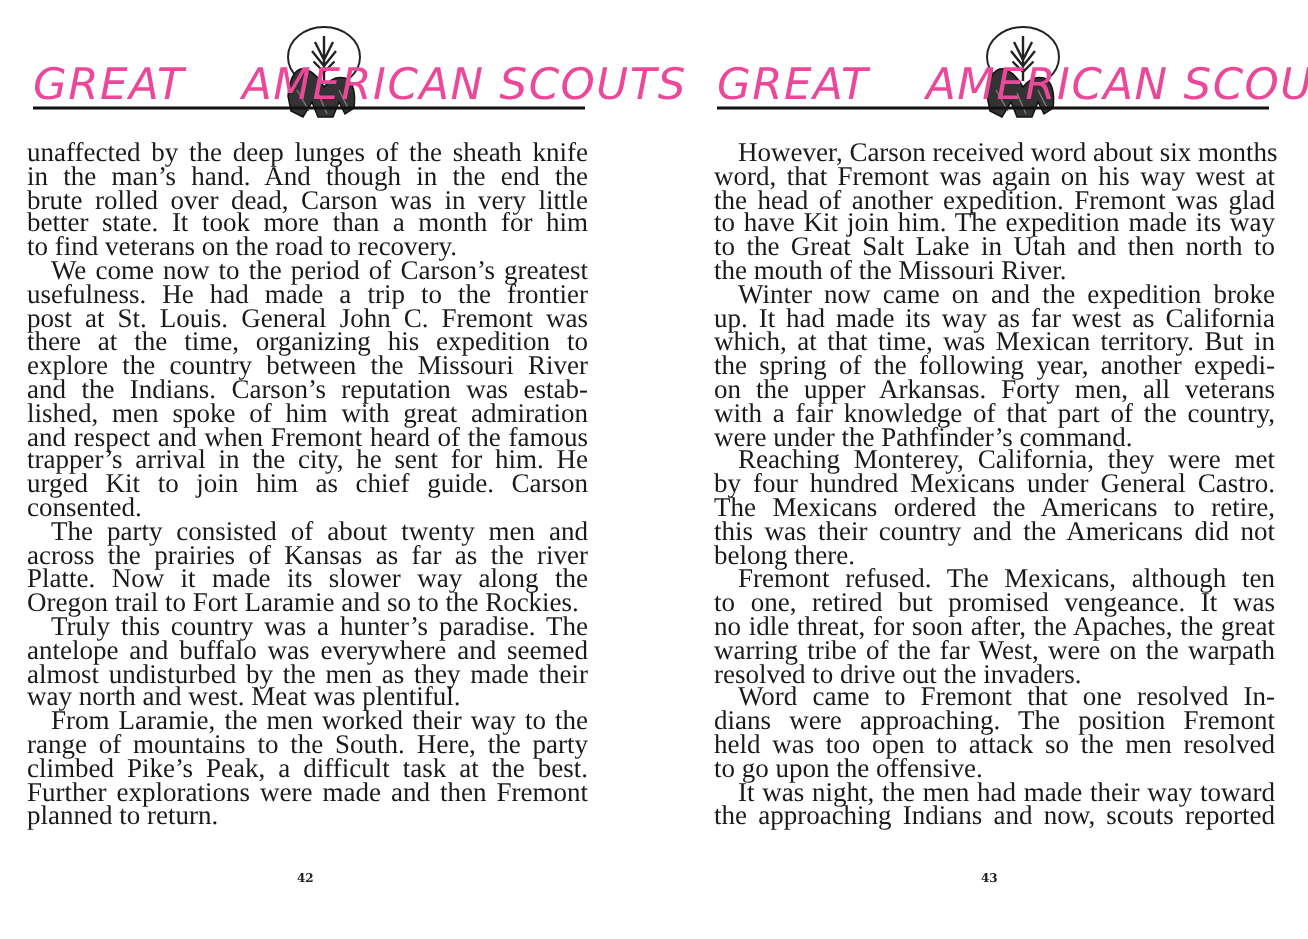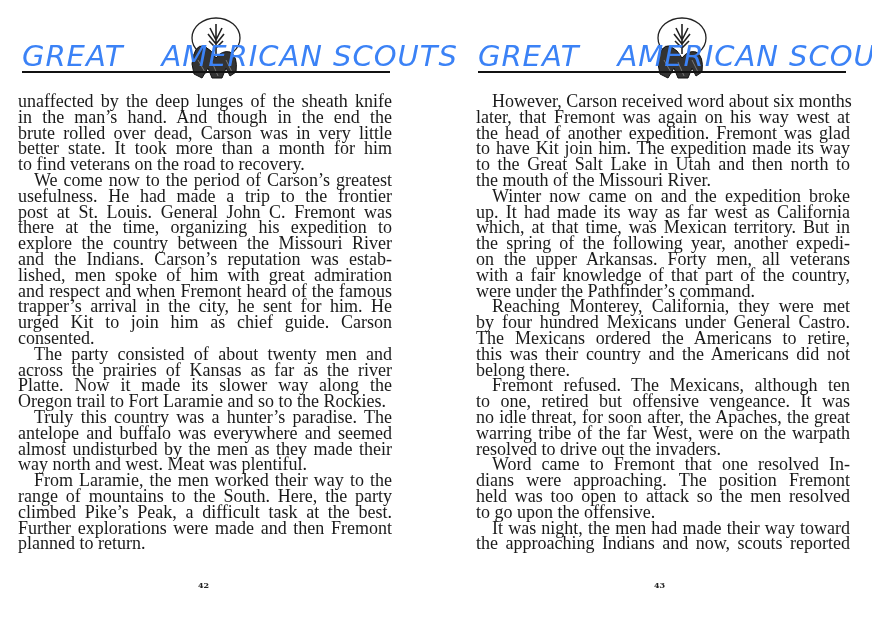--- a/index.html
+++ b/index.html
@@ -6,21 +6,21 @@
   body { width: 872px; height: 626px; position: relative; overflow: hidden; }
   .page { position: absolute; top: 0; width: 436px; height: 626px; }
   .page.left { left: 0; }
   .page.right { left: 436px; }
   .header { position: absolute; top: 14px; height: 70px; }
   .page.left .header { left: 22px; width: 368px; }
   .page.right .header { left: 42px; width: 368px; }
   .header-title {
     position: absolute; left: 0; top: 26px; width: 368px;
     font-family: "DejaVu Sans", sans-serif; font-style: italic;
-    font-size: 29px; letter-spacing: 1px; color: #3b82f6;
+    font-size: 29px; letter-spacing: 1px; color: #ec4899;
     white-space: nowrap; line-height: 32px;
   }
   .header-title .word { display: inline-block; }
   .header-title .gap { display: inline-block; width: 38px; }
   .header-rule { position: absolute; left: 0; top: 57px; width: 368px; height: 2px; background: #111; }
   .emblem { position: absolute; top: 0; width: 64px; height: 70px; }
   .page.left .emblem { left: 160px; }
   .page.right .emblem { left: 170px; }
   .body-text {
     position: absolute; top: 94px;
@@ -100,39 +100,39 @@
       <path d="M16 46 L24 60 M30 48 L36 62 M44 46 L50 58" stroke="#777" stroke-width="1"></path>
     </svg>
     <div class="header-title">
       <span class="word">GREAT</span><span class="gap"></span><span class="word">AMERICAN</span><span class="gap" style="width:10px"></span><span class="word">SCOUTS</span>
     </div>
     <div class="header-rule"></div>
   </div>
 
   <div class="body-text" id="right-lines">
       <span class="line indent">However, Carson received word about six months</span>
-      <span class="line">later, that Fremont was again on his way west at</span>
+      <span class="line">word, that Fremont was again on his way west at</span>
       <span class="line">the head of another expedition.  Fremont was glad</span>
       <span class="line">to have Kit join him.  The expedition made its way</span>
       <span class="line">to the Great Salt Lake in Utah and then north to</span>
       <span class="line last">the mouth of the Missouri River.</span>
       <span class="line indent">Winter now came on and the expedition broke</span>
       <span class="line">up.  It had made its way as far west as California</span>
       <span class="line">which, at that time, was Mexican territory.  But in</span>
       <span class="line">the spring of the following year, another expedi-</span>
       <span class="line">on the upper Arkansas.  Forty men, all veterans</span>
       <span class="line">with a fair knowledge of that part of the country,</span>
       <span class="line last">were under the Pathfinder’s command.</span>
       <span class="line indent">Reaching Monterey, California, they were met</span>
       <span class="line">by four hundred Mexicans under General Castro.</span>
       <span class="line">The Mexicans ordered the Americans to retire,</span>
       <span class="line">this was their country and the Americans did not</span>
       <span class="line last">belong there.</span>
       <span class="line indent">Fremont refused.  The Mexicans, although ten</span>
-      <span class="line">to one, retired but offensive vengeance.  It was</span>
+      <span class="line">to one, retired but promised vengeance.  It was</span>
       <span class="line">no idle threat, for soon after, the Apaches, the great</span>
       <span class="line">warring tribe of the far West, were on the warpath</span>
       <span class="line last">resolved to drive out the invaders.</span>
       <span class="line indent">Word came to Fremont that one resolved In-</span>
       <span class="line">dians were approaching.  The position Fremont</span>
       <span class="line">held was too open to attack so the men resolved</span>
       <span class="line last">to go upon the offensive.</span>
       <span class="line indent">It was night, the men had made their way toward</span>
       <span class="line">the approaching Indians and now, scouts reported</span>
     </div>

